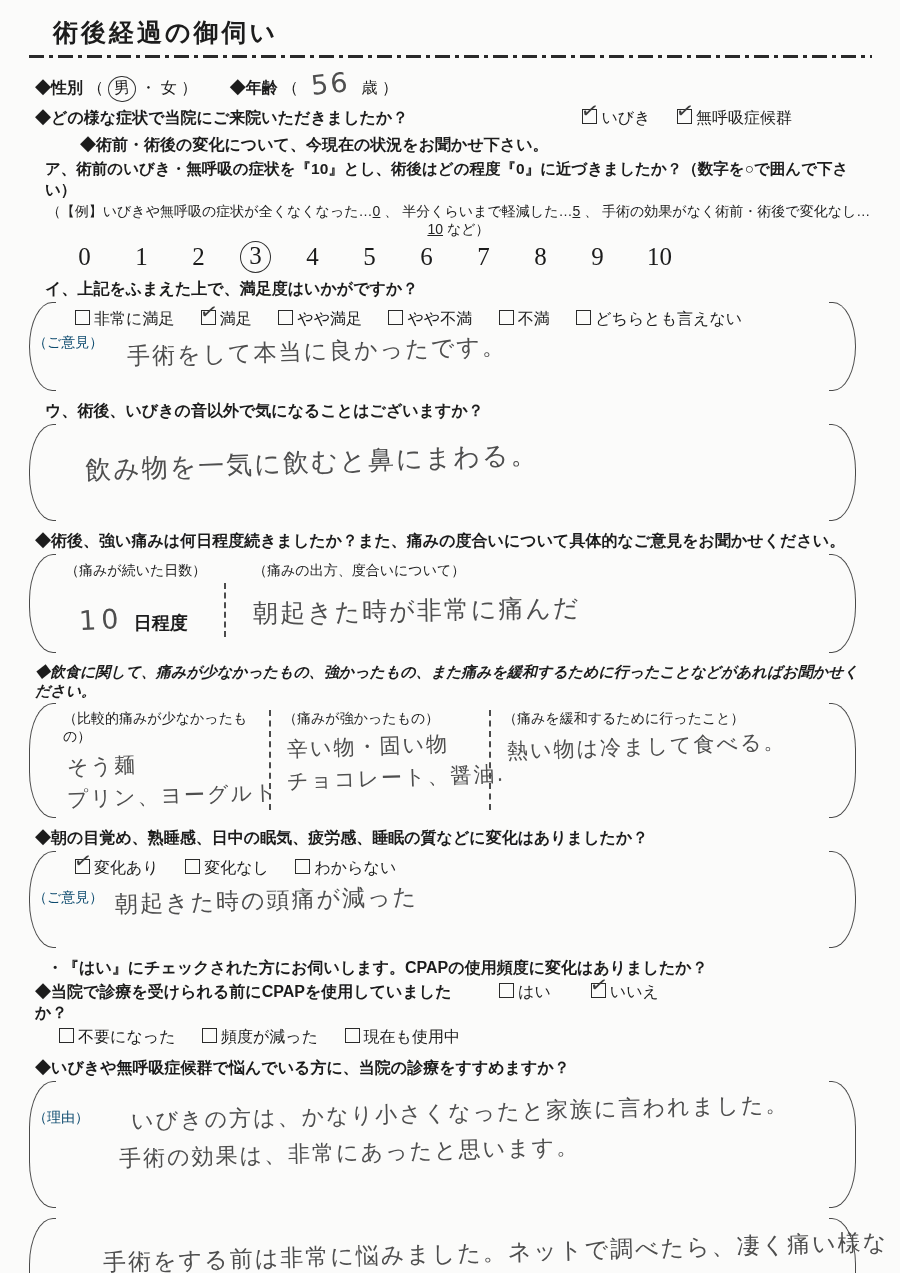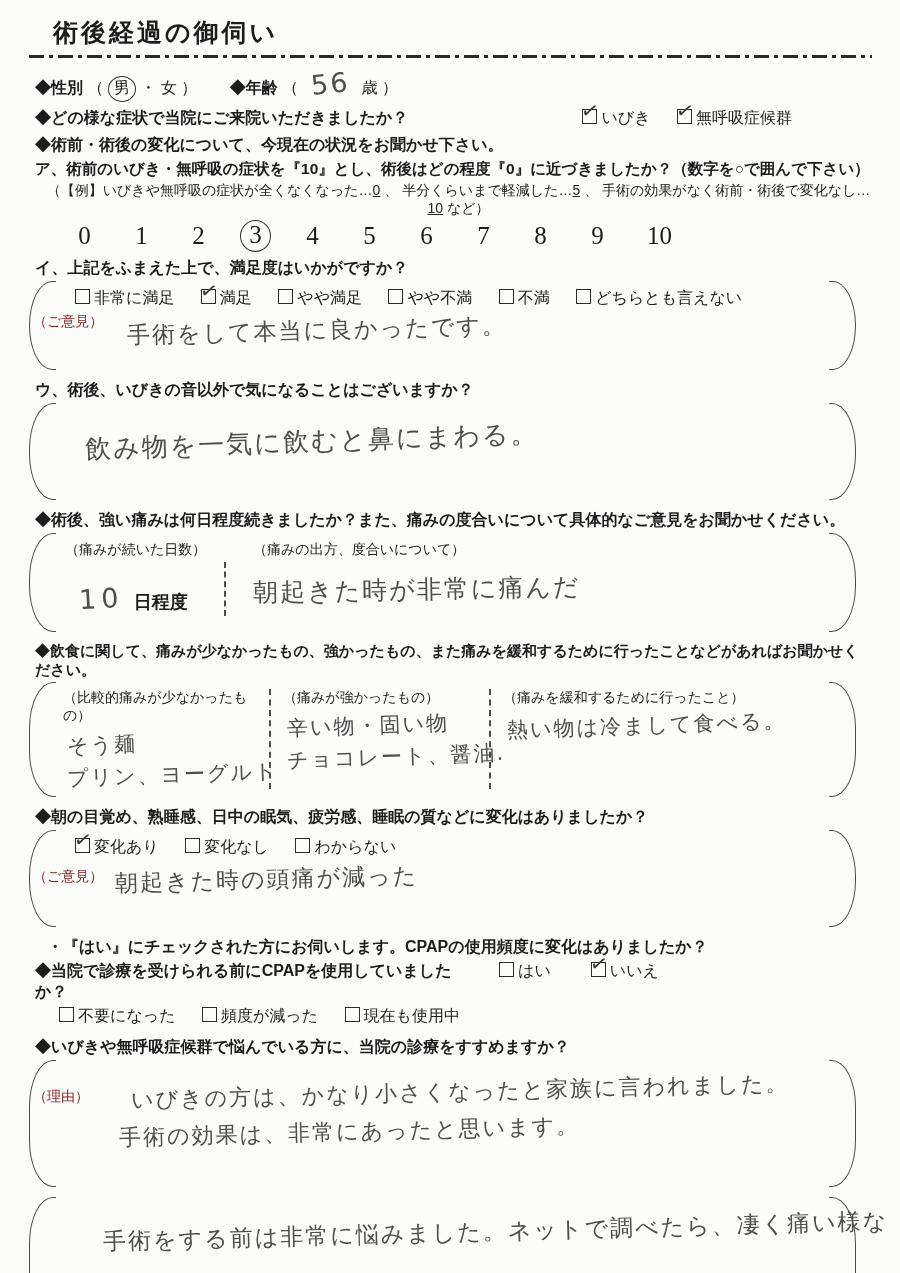--- a/index.html
+++ b/index.html
@@ -18,23 +18,23 @@
     font-size:25px; font-weight:bold; letter-spacing:3px;
     margin:2px 0 6px 18px;
   }
   .dashdot {
     height:3px; margin:0 0 10px -6px;
     background:repeating-linear-gradient(to right,#2a2a2a 0 15px,transparent 15px 20px,#2a2a2a 20px 24px,transparent 24px 29px);
   }
 
   .row { margin:0 0 6px 0; }
   .q { font-weight:600; }
-  .sub { font-weight:600; }
+  .sub { margin-left:10px; font-weight:600; }
   .small { font-size:14px; color:#222;text-align:center; }
-  .tight { font-size:15px; }
+  .tight { font-size:15px;font-style:italic; }
 
   .circ {
     display:inline-block; border:1.6px solid #333; border-radius:50%;
     padding:1px 5px 2px 5px; transform:rotate(-4deg);
   }
 
   .hw {
     font-family:"DejaVu Sans", sans-serif;
     color:#4e4e4e;
     display:inline-block;
@@ -68,21 +68,21 @@
   .uline { text-decoration:underline; }
 
   .ansbox { position:relative; margin:2px 16px 10px -6px; padding:7px 42px 8px 46px; }
   .ansbox::before, .ansbox::after {
     content:""; position:absolute; top:0; bottom:0; width:26px;
     border:1.7px solid #4a4a4a;
   }
   .ansbox::before { left:0; border-right:none; border-top-left-radius:24px 46px; border-bottom-left-radius:24px 46px; }
   .ansbox::after  { right:0; border-left:none; border-top-right-radius:24px 46px; border-bottom-right-radius:24px 46px; }
 
-  .corner-label { position:absolute; left:4px; font-size:14px; color:#7f1d1d; background:transparent; }
+  .corner-label { position:absolute; left:4px; font-size:14px; color:#0c4a6e; background:transparent; }
 
   .vdash { width:0; border-left:2px dashed #4b4b4b; }
 
   .pain-flex { display:flex; min-height:76px;gap:11px; }
   .pain-left { width:148px; position:relative; }
   .pain-days { position:absolute; bottom:2px; left:14px; white-space:nowrap; }
   .pain-days .hw { font-size:27px; transform:rotate(-3deg); letter-spacing:5px; }
   .pain-days .unit { font-weight:bold; font-size:18px; margin-left:6px; }
   .pain-right { flex:1; padding-left:16px; }
   .pain-right .hw { font-size:25px; transform:rotate(-1deg); margin-top:14px; }
@@ -122,21 +122,21 @@
   </div>
 
   <div class="row flexrow">
     <span class="q">◆どの様な症状で当院にご来院いただきましたか？</span>
     <span style="margin-left:auto; margin-right:58px; white-space:nowrap;">
       <span class="opt"><span class="cb checked"></span><span>いびき</span></span>
       <span class="opt"><span class="cb checked"></span><span>無呼吸症候群</span></span>
     </span>
   </div>
 
-  <div class="row q" style="margin-bottom:3px;">◆術前・術後の変化について、今現在の状況をお聞かせ下さい。</div>
+  <div class="row q" style="margin-bottom:3px;margin-left:45px;">◆術前・術後の変化について、今現在の状況をお聞かせ下さい。</div>
   <div class="row sub" style="font-size:15.5px; margin-bottom:2px;">ア、術前のいびき・無呼吸の症状を『10』とし、術後はどの程度『0』に近づきましたか？（数字を○で囲んで下さい）</div>
   <div class="row small" style="margin-left:10px; margin-bottom:2px;">
     <span>（【例】いびきや無呼吸の症状が全くなくなった…</span><span class="uline">0</span><span> 、 半分くらいまで軽減した…</span><span class="uline">5</span><span> 、 手術の効果がなく術前・術後で変化なし…</span><span class="uline">10</span><span> など）</span>
   </div>
   <div class="scale-row">
     <span class="num">0</span>
     <span class="num">1</span>
     <span class="num">2</span>
     <span class="num circled">3</span>
     <span class="num">4</span>

